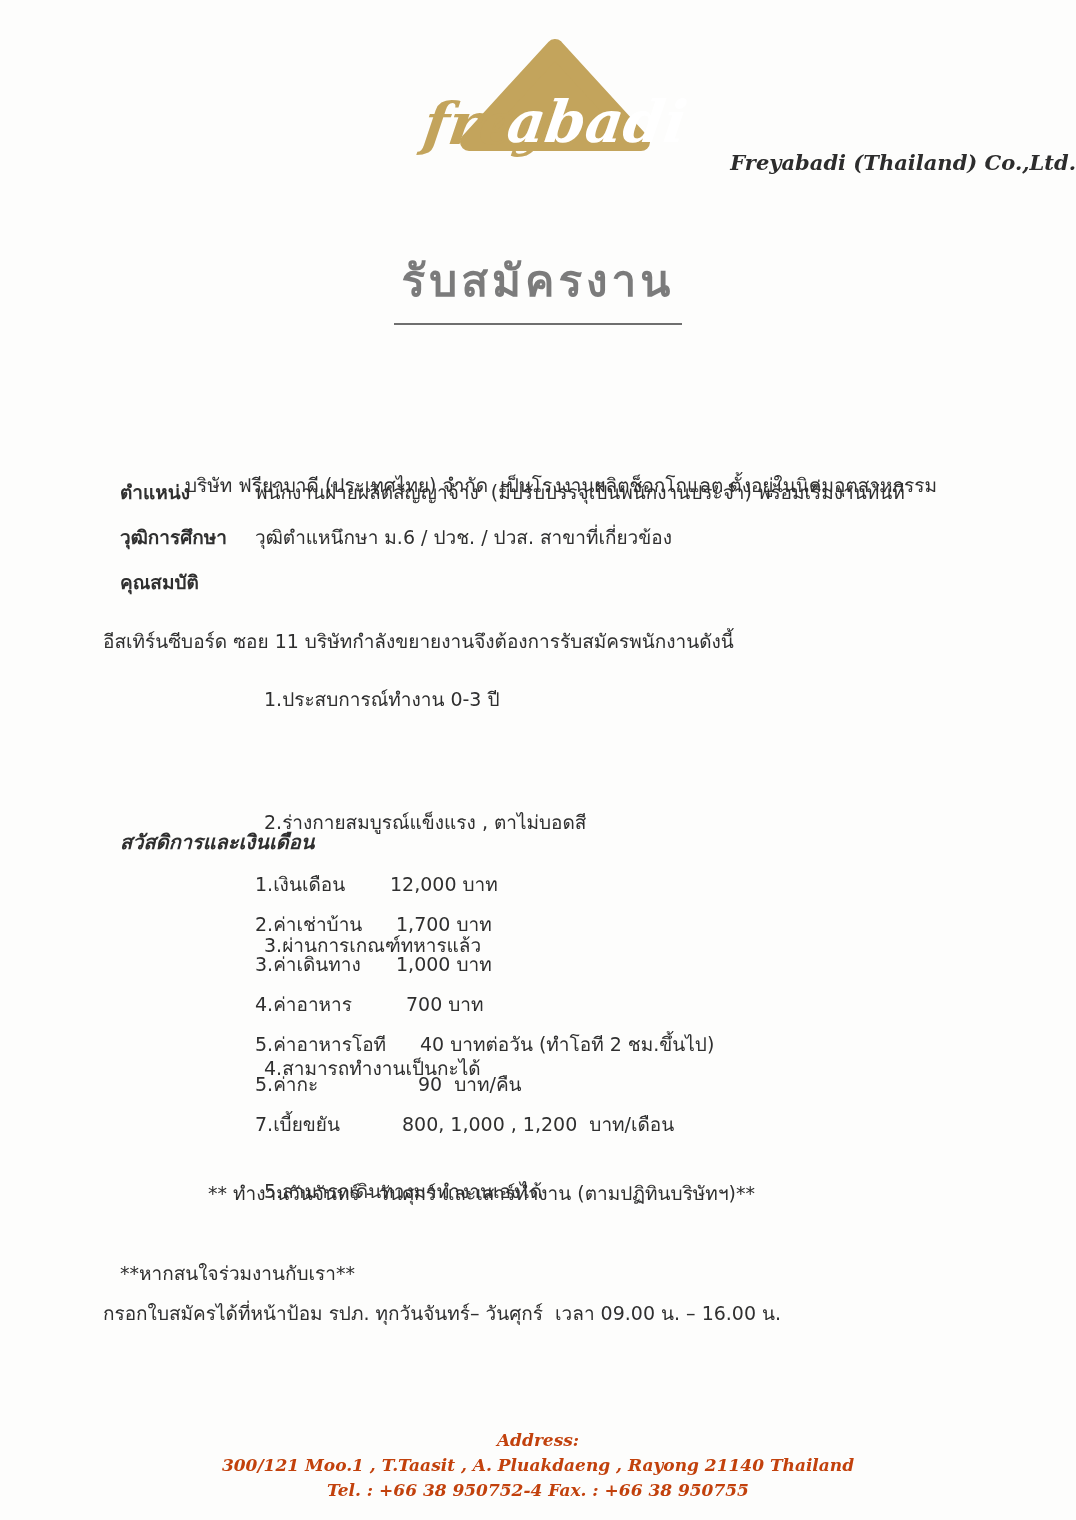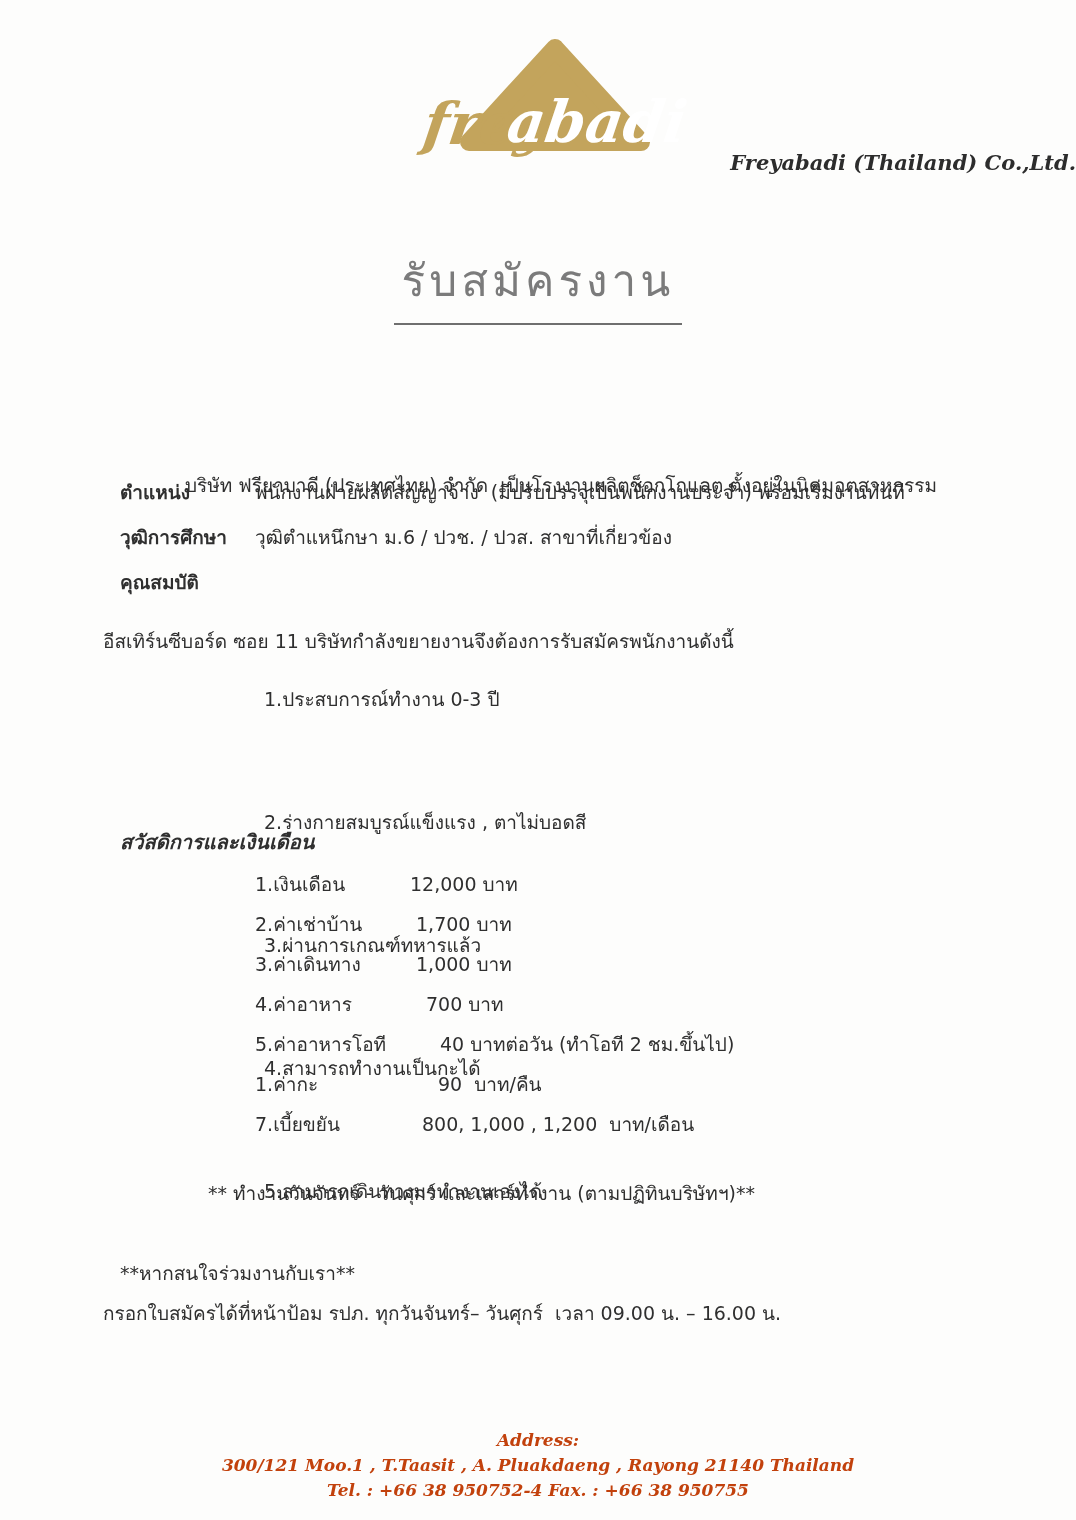--- a/index.html
+++ b/index.html
@@ -32,40 +32,40 @@
   .company-name {
     position:absolute; top:150px; left:0; width:100%;
     text-align:right;
     font-family:"DejaVu Serif", serif; font-style:italic; font-weight:bold;
     font-size:21px; color:#2c2c2c;
   }
   
   .doc-title-wrap { position:absolute; top:245px; left:0; width:100%; text-align:center; }
   .doc-title {
     display:inline-block;
-    font-size:44px; color:#7b7b7b; font-weight:normal;
+    font-size:44px; color:#7b7b7b; font-weight:bold;
     letter-spacing:4px;
     border-bottom:2px solid #6f6f6f;
     padding:0 8px 8px 8px;
   }
   
   .intro { position:absolute; top:355px; left:103px; width:880px; font-size:19px; line-height:52px; white-space:pre-wrap; }
   .intro-line1 { display:block; padding-left:82px; }
   .intro-line2 { display:block; }
   
   .details { position:absolute; top:470px; left:120px; width:860px; font-size:19px; }
   .details-row { display:flex; align-items:flex-start; line-height:45px; }
   .details-label { width:135px; font-weight:bold; flex:0 0 135px; }
   .details-value { flex:1; white-space:pre-wrap; }
   
   .qualifications { position:absolute; top:597px; left:264px; font-size:19px; line-height:41px; white-space:pre-wrap; }
   
   .benefits-heading { position:absolute; top:826px; left:120px; font-size:20px; font-weight:bold;font-style:italic; }
   .benefits { position:absolute; top:864px; left:255px; font-size:19px; }
-  .benefit-row { display:flex; line-height:40px;gap:20px; }
+  .benefit-row { display:flex; line-height:40px; }
   .benefit-label { flex:0 0 135px; white-space:pre-wrap; }
   .benefit-value { white-space:pre-wrap; }
   .benefit-row:nth-child(2) .benefit-value { padding-left:6px; }
   .benefit-row:nth-child(3) .benefit-value { padding-left:6px; }
   .benefit-row:nth-child(4) .benefit-value { padding-left:16px; }
   .benefit-row:nth-child(5) .benefit-value { padding-left:30px; }
   .benefit-row:nth-child(6) .benefit-value { padding-left:28px; }
   .benefit-row:nth-child(7) .benefit-value { padding-left:12px; }
   
   .note-workdays { position:absolute; top:1178px; left:208px; font-size:19px; white-space:pre-wrap; }
@@ -140,21 +140,21 @@
     </div>
     <div class="benefit-row">
       <span class="benefit-label">4.ค่าอาหาร</span>
       <span class="benefit-value">700 บาท</span>
     </div>
     <div class="benefit-row">
       <span class="benefit-label">5.ค่าอาหารโอที</span>
       <span class="benefit-value">40 บาทต่อวัน (ทำโอที 2 ชม.ขึ้นไป)</span>
     </div>
     <div class="benefit-row">
-      <span class="benefit-label">1.ค่ากะ</span>
+      <span class="benefit-label">5.ค่ากะ</span>
       <span class="benefit-value">90  บาท/คืน</span>
     </div>
     <div class="benefit-row">
       <span class="benefit-label">7.เบี้ยขยัน</span>
       <span class="benefit-value">800, 1,000 , 1,200  บาท/เดือน</span>
     </div>
   </div>
 
   <div class="note-workdays">** ทำงานวันจันทร์ - วันศุกร์ และเสาร์ทำงาน (ตามปฏิทินบริษัทฯ)**</div>
   <div class="note-interested">**หากสนใจร่วมงานกับเรา**</div>

